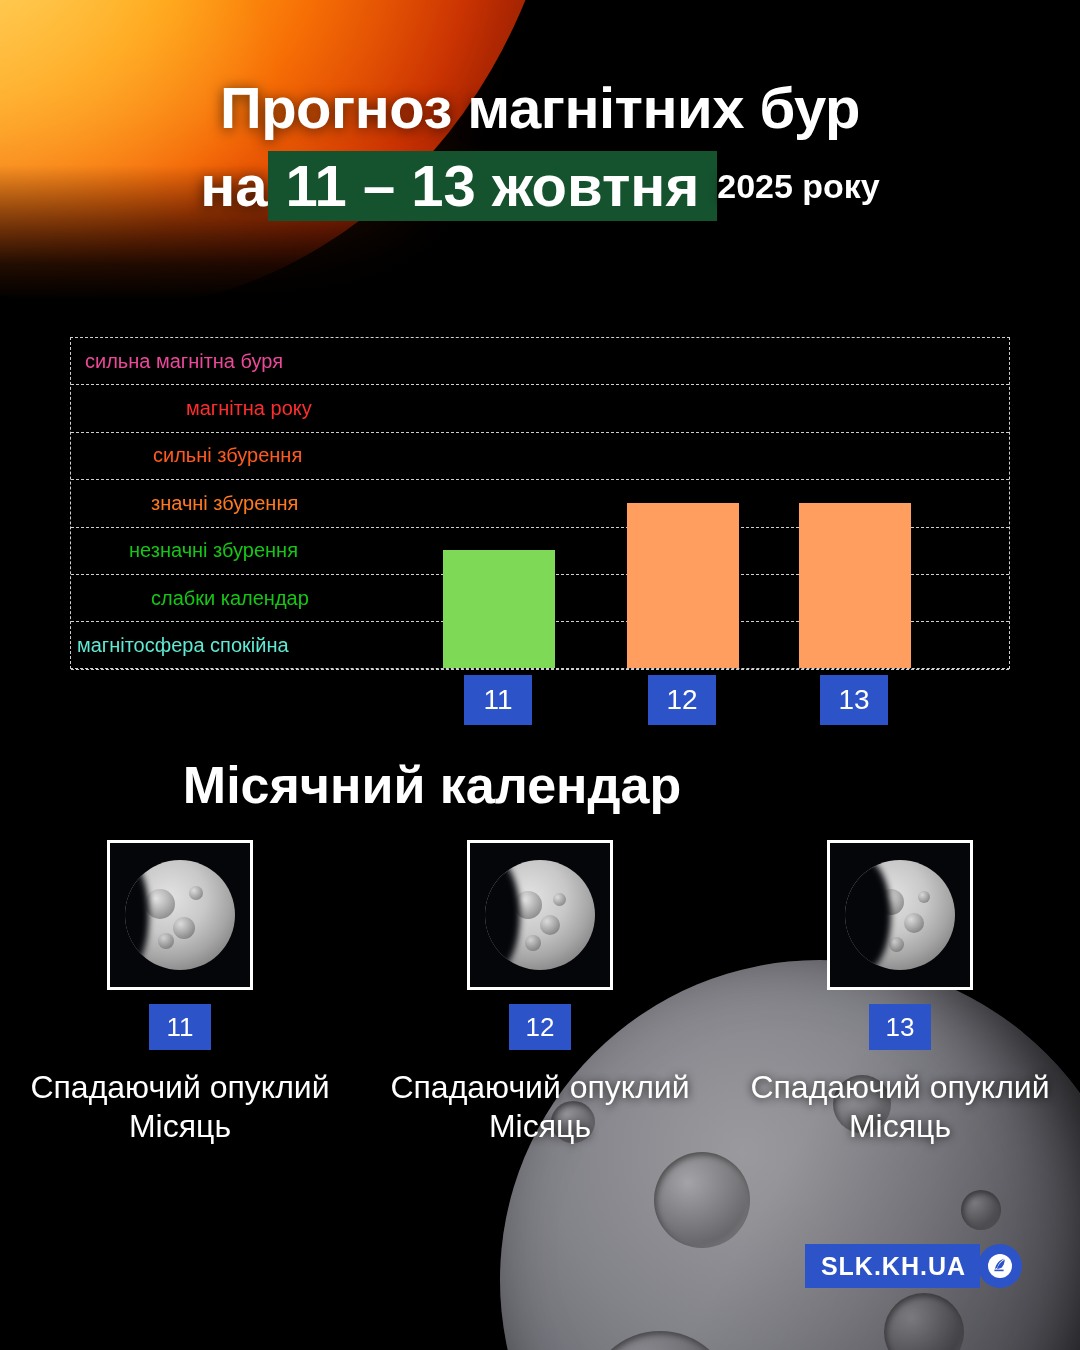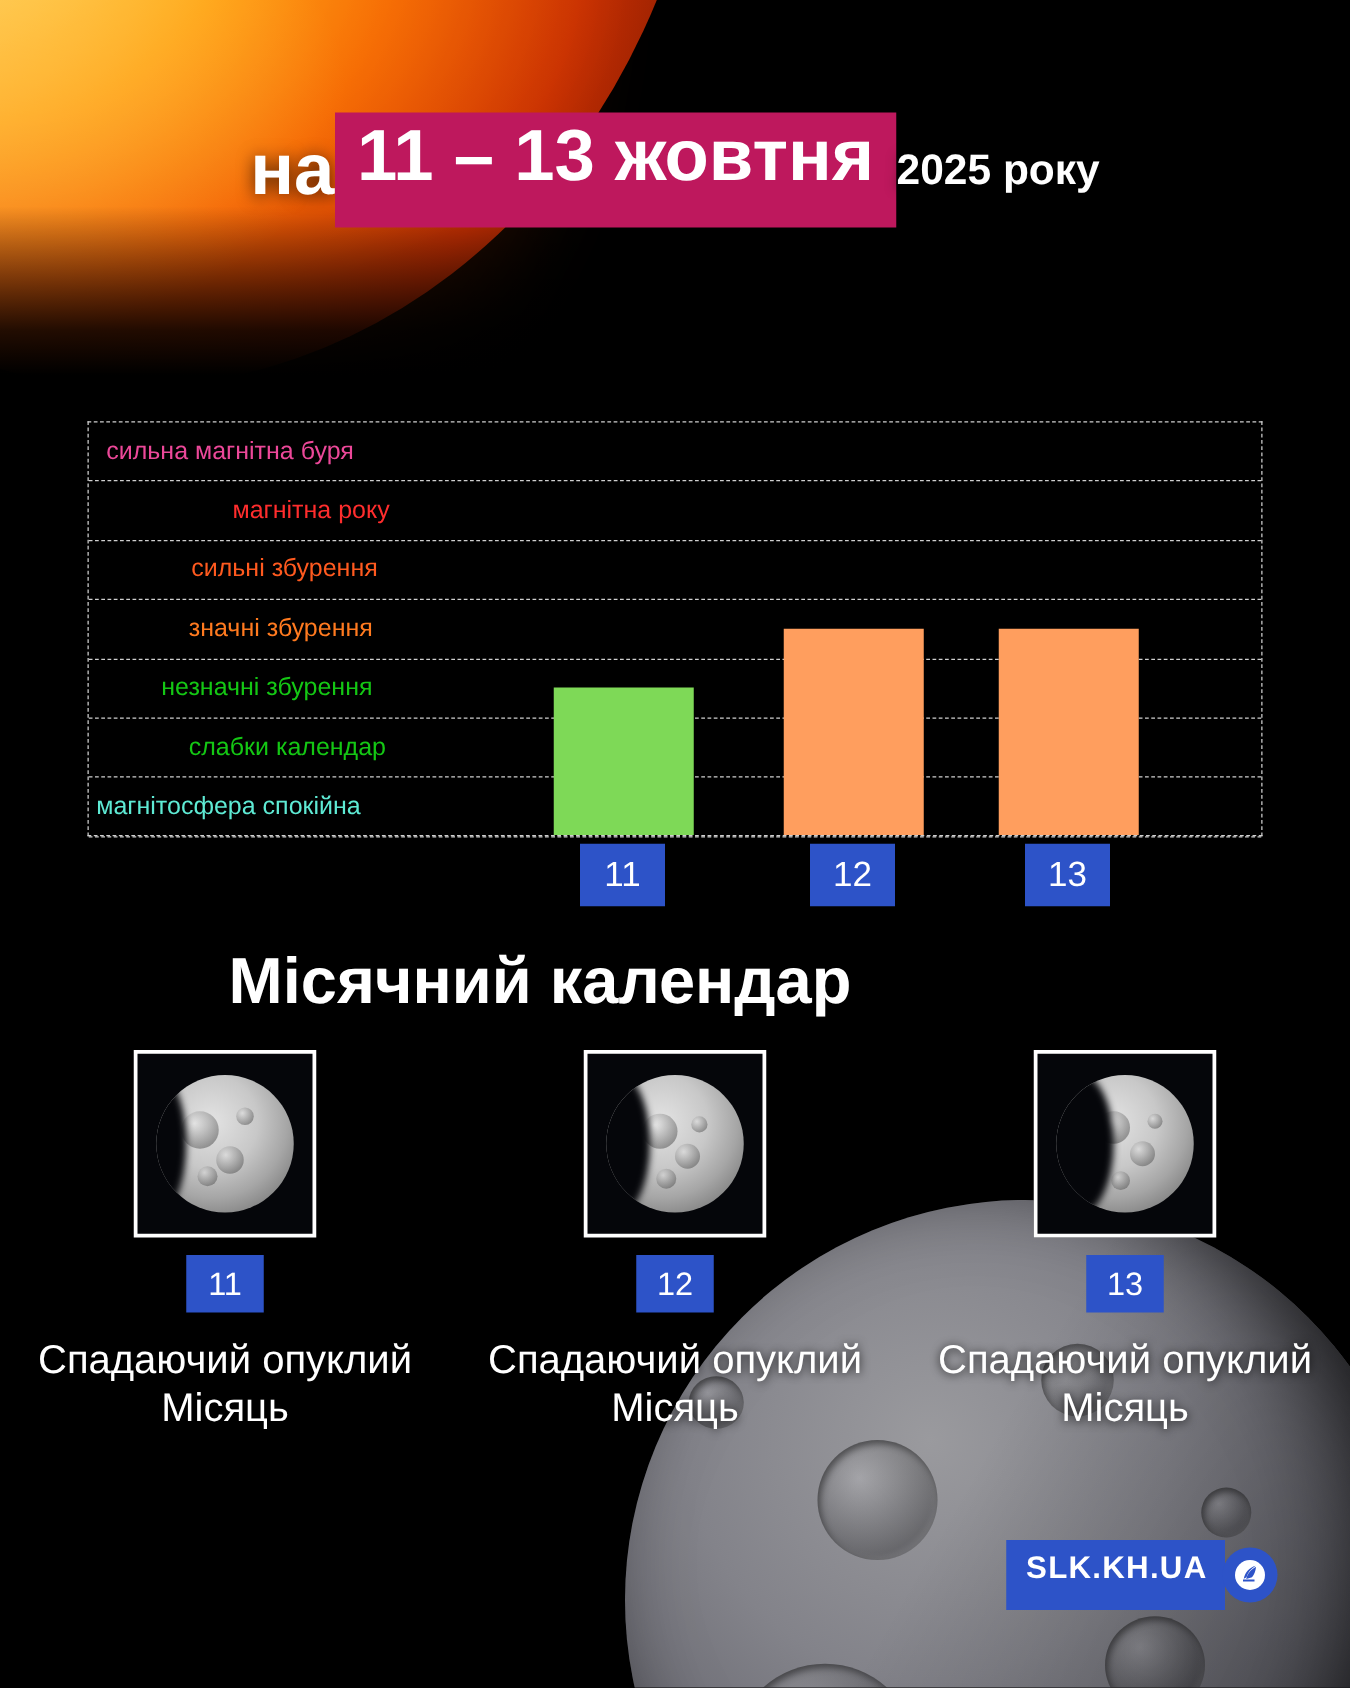--- a/index.html
+++ b/index.html
@@ -112,22 +112,22 @@
     justify-content: center;
     gap: 0;
     line-height: 1;
   }
   .title-prefix {
     font-size: 58px;
     font-weight: bold;
     text-shadow: 0 2px 14px rgba(0,0,0,.7);
   }
   .date-highlight {
-    background: #be185d;
-    padding: 6px 18px 28px 18px;
+    background: #14532d;
+    padding: 6px 18px 6px 18px;
     font-size: 58px;
     font-weight: bold;
   }
   .title-year {
     font-size: 34px;
     font-weight: bold;
     text-shadow: 0 2px 10px rgba(0,0,0,.7);
   }
 
   
@@ -281,21 +281,21 @@
     align-items: center;
     gap: 0;
     z-index: 6;
   }
   .logo-text {
     background: #2d53c8;
     color: #fff;
     font-size: 25px;
     font-weight: bold;
     letter-spacing: 1px;
-    padding: 10px 14px 22px 16px;
+    padding: 10px 14px 10px 16px;
     height: 24px;
     display: flex;
     align-items: center;
   }
   .logo-badge {
     width: 44px;
     height: 44px;
     border-radius: 50%;
     background: #2d53c8;
     display: flex;
@@ -319,20 +319,21 @@
   <div class="crater" style="left:52%;top:18%;width:58px;height:58px;"></div>
   <div class="crater" style="left:14%;top:58%;width:140px;height:130px;"></div>
   <div class="crater" style="left:60%;top:52%;width:80px;height:78px;"></div>
 
   <div class="crater" style="left:72%;top:36%;width:40px;height:40px;"></div>
   <div class="crater" style="left:8%;top:22%;width:44px;height:42px;"></div>
   <div class="moon-shadow-fade"></div>
 </div>
 
 <div class="title-block">
+  <div class="title-line1">Прогноз магнітних бур</div>
   <div class="title-line2">
     <span class="title-prefix">на</span>
     <span class="date-highlight">11 – 13 жовтня</span>
     <span class="title-year">2025 року</span>
   </div>
 </div>
 
 <div class="chart-wrap">
   <div class="chart-area">
     <div class="grid-row" style="top:0px;">

